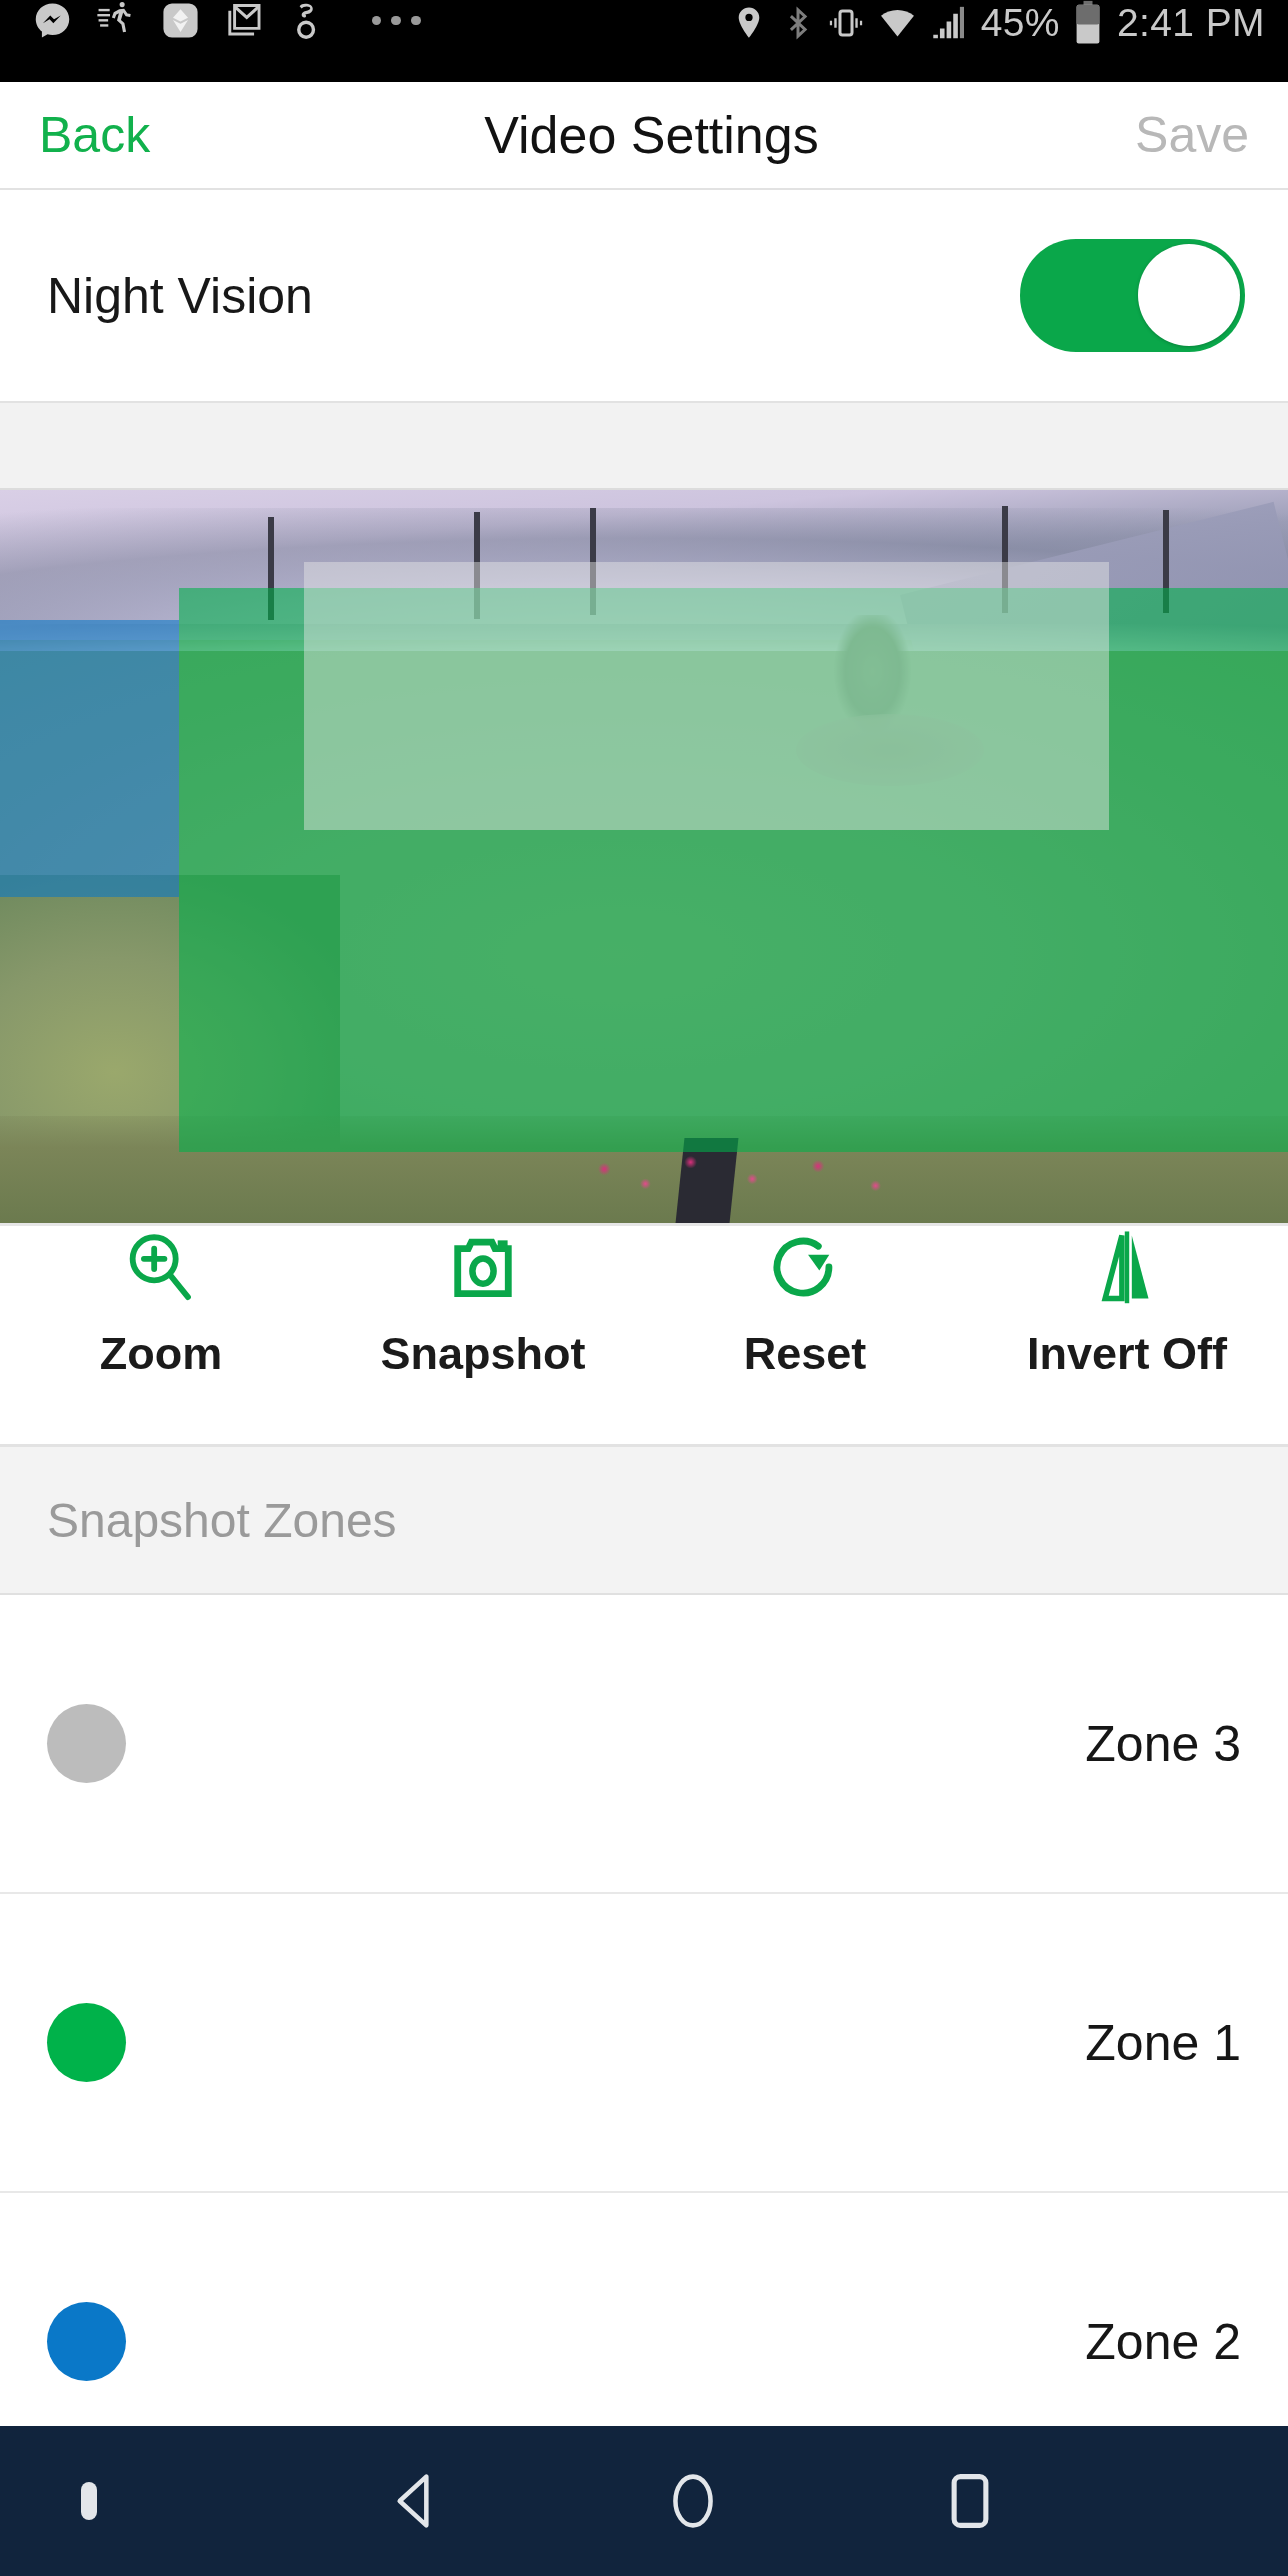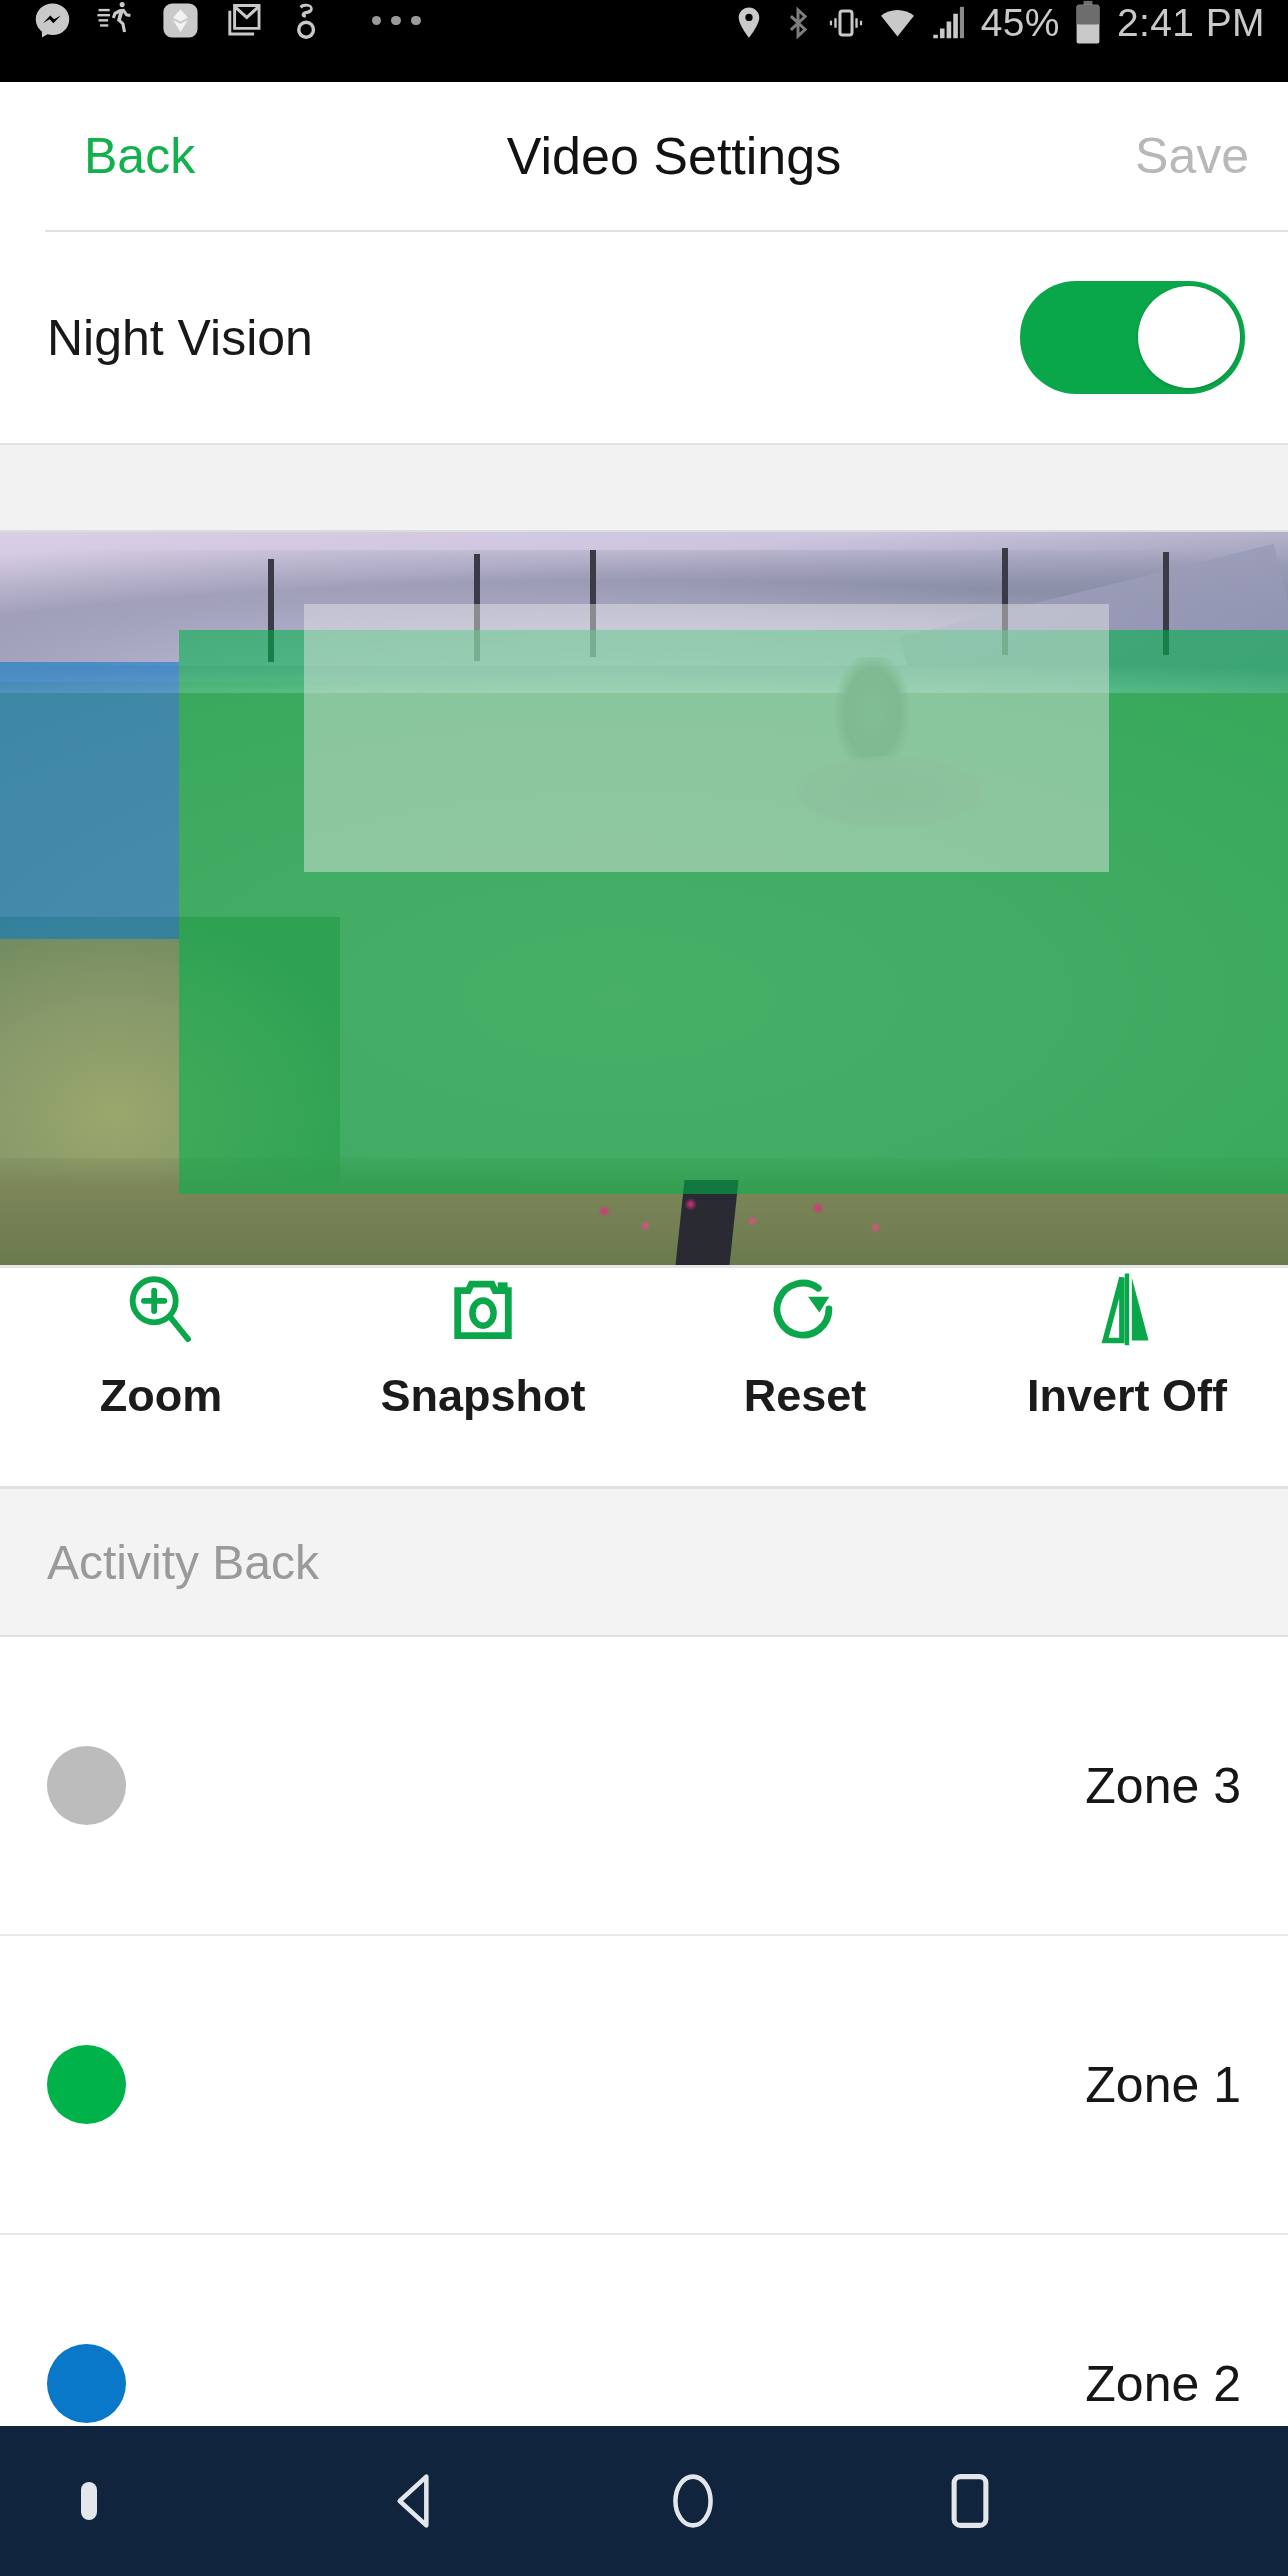--- a/index.html
+++ b/index.html
@@ -23,26 +23,25 @@
   .sb-ico { display:block; }
   .sb-text {
     font-size:39px; color:#c9c9c9; letter-spacing:0.4px;
     font-family:"Liberation Sans", sans-serif;
   }
   .dots { display:flex; gap:9.8px; align-items:center; margin-left:19.7px; }
   .dots i { width:9.8px; height:9.8px; border-radius:50%; background:#9a9a9a; display:block; }
 
   
   .navbar {
-    height:150px; background:#ffffff;
+    height:108px; background:#ffffff;
     display:flex; align-items:center; justify-content:space-between;
     padding:16px 39px;
     border-bottom:2.7px solid #e2e2e2;
     position:relative;
-    margin-left:45px;
   }
   .nav-back { font-size:50px; color:#11b14c; white-space:nowrap; }
   .nav-title {
     position:absolute; left:15px; right:0; text-align:center;
     font-size:52px; color:#121212; pointer-events:none;
   }
   .nav-save { font-size:50px; color:#b8b8b8; white-space:nowrap; z-index:2; }
 
   
   .nv-row {
@@ -331,21 +330,21 @@
           <path fill="#0aa74a" d="M13.4 2.8v18.4h4.9z"></path>
           <path stroke="#0aa74a" stroke-width="1.3" d="M12 1.6v21"></path>
         </svg>
       </div>
       <span class="tb-label">Invert Off</span>
     </div>
 
   </div>
 
   <div class="sec-head">
-    <span class="sec-head-text">Activity Back</span>
+    <span class="sec-head-text">Snapshot Zones</span>
   </div>
 
   <div id="zone-list">
       <div class="zone-row">
         <div class="zone-dot" style="background: rgb(188, 188, 188);"></div>
         <span class="zone-name">Zone 3</span>
       </div>
       <div class="zone-row">
         <div class="zone-dot" style="background: rgb(0, 178, 74);"></div>
         <span class="zone-name">Zone 1</span>

